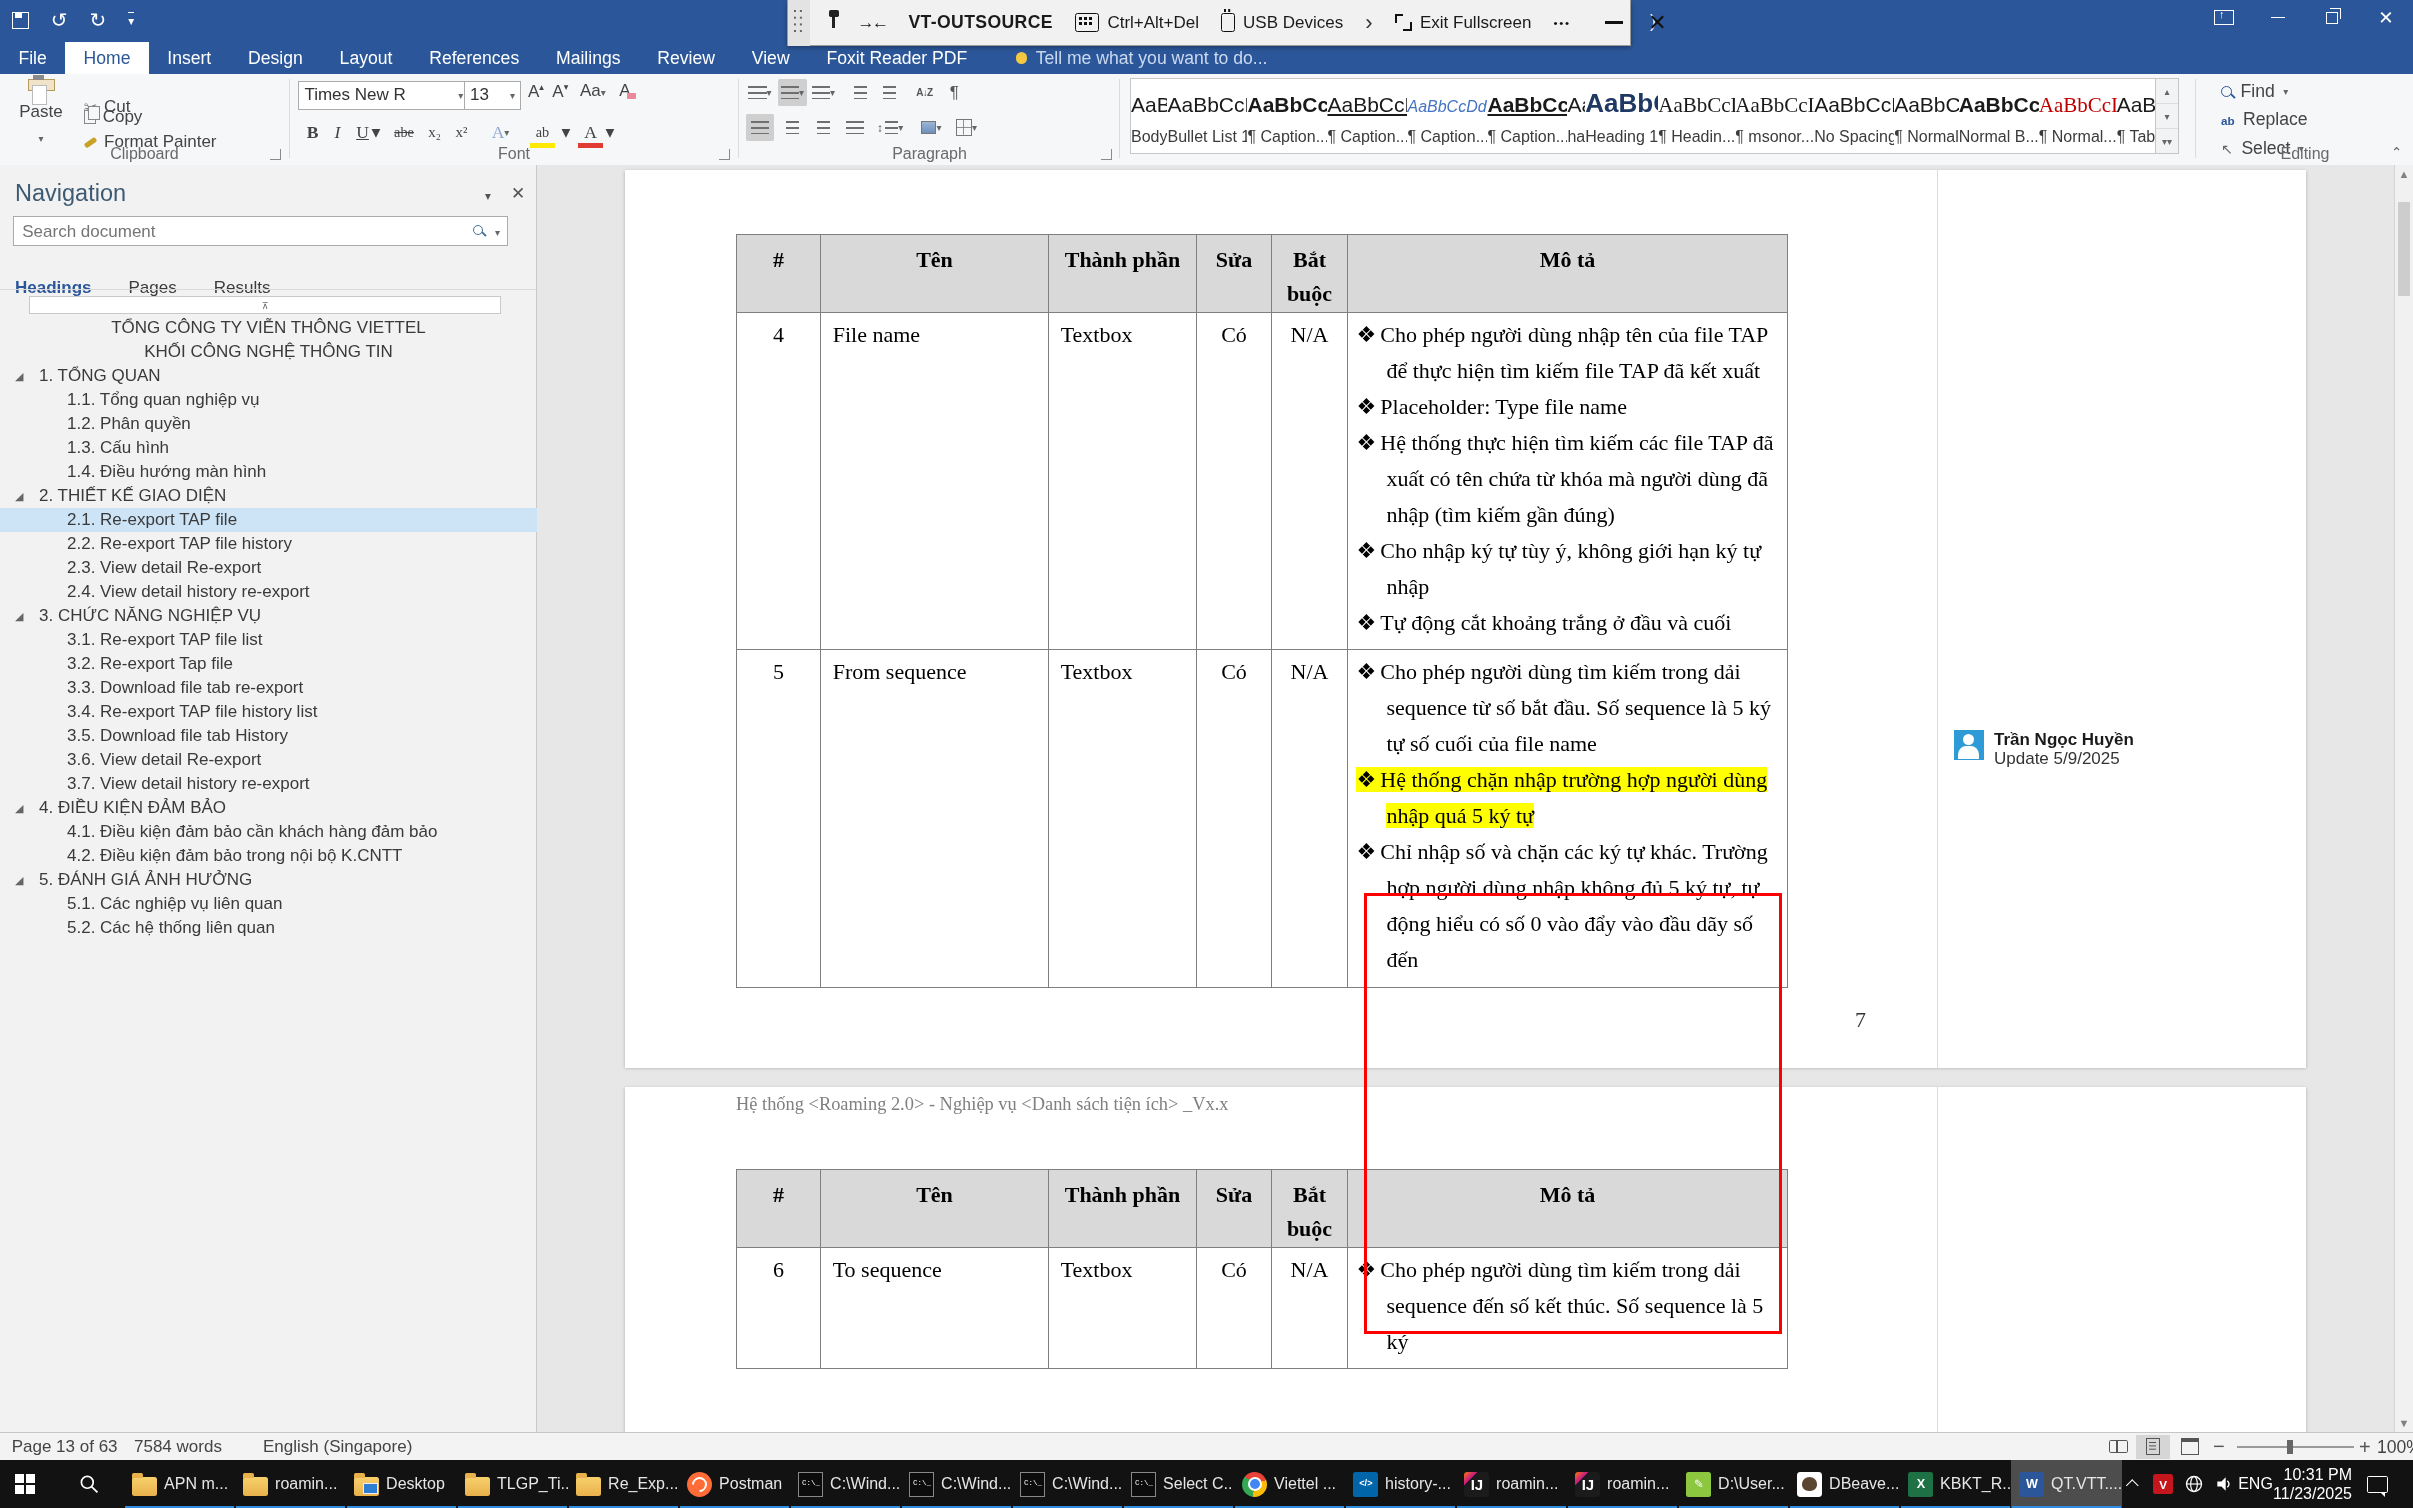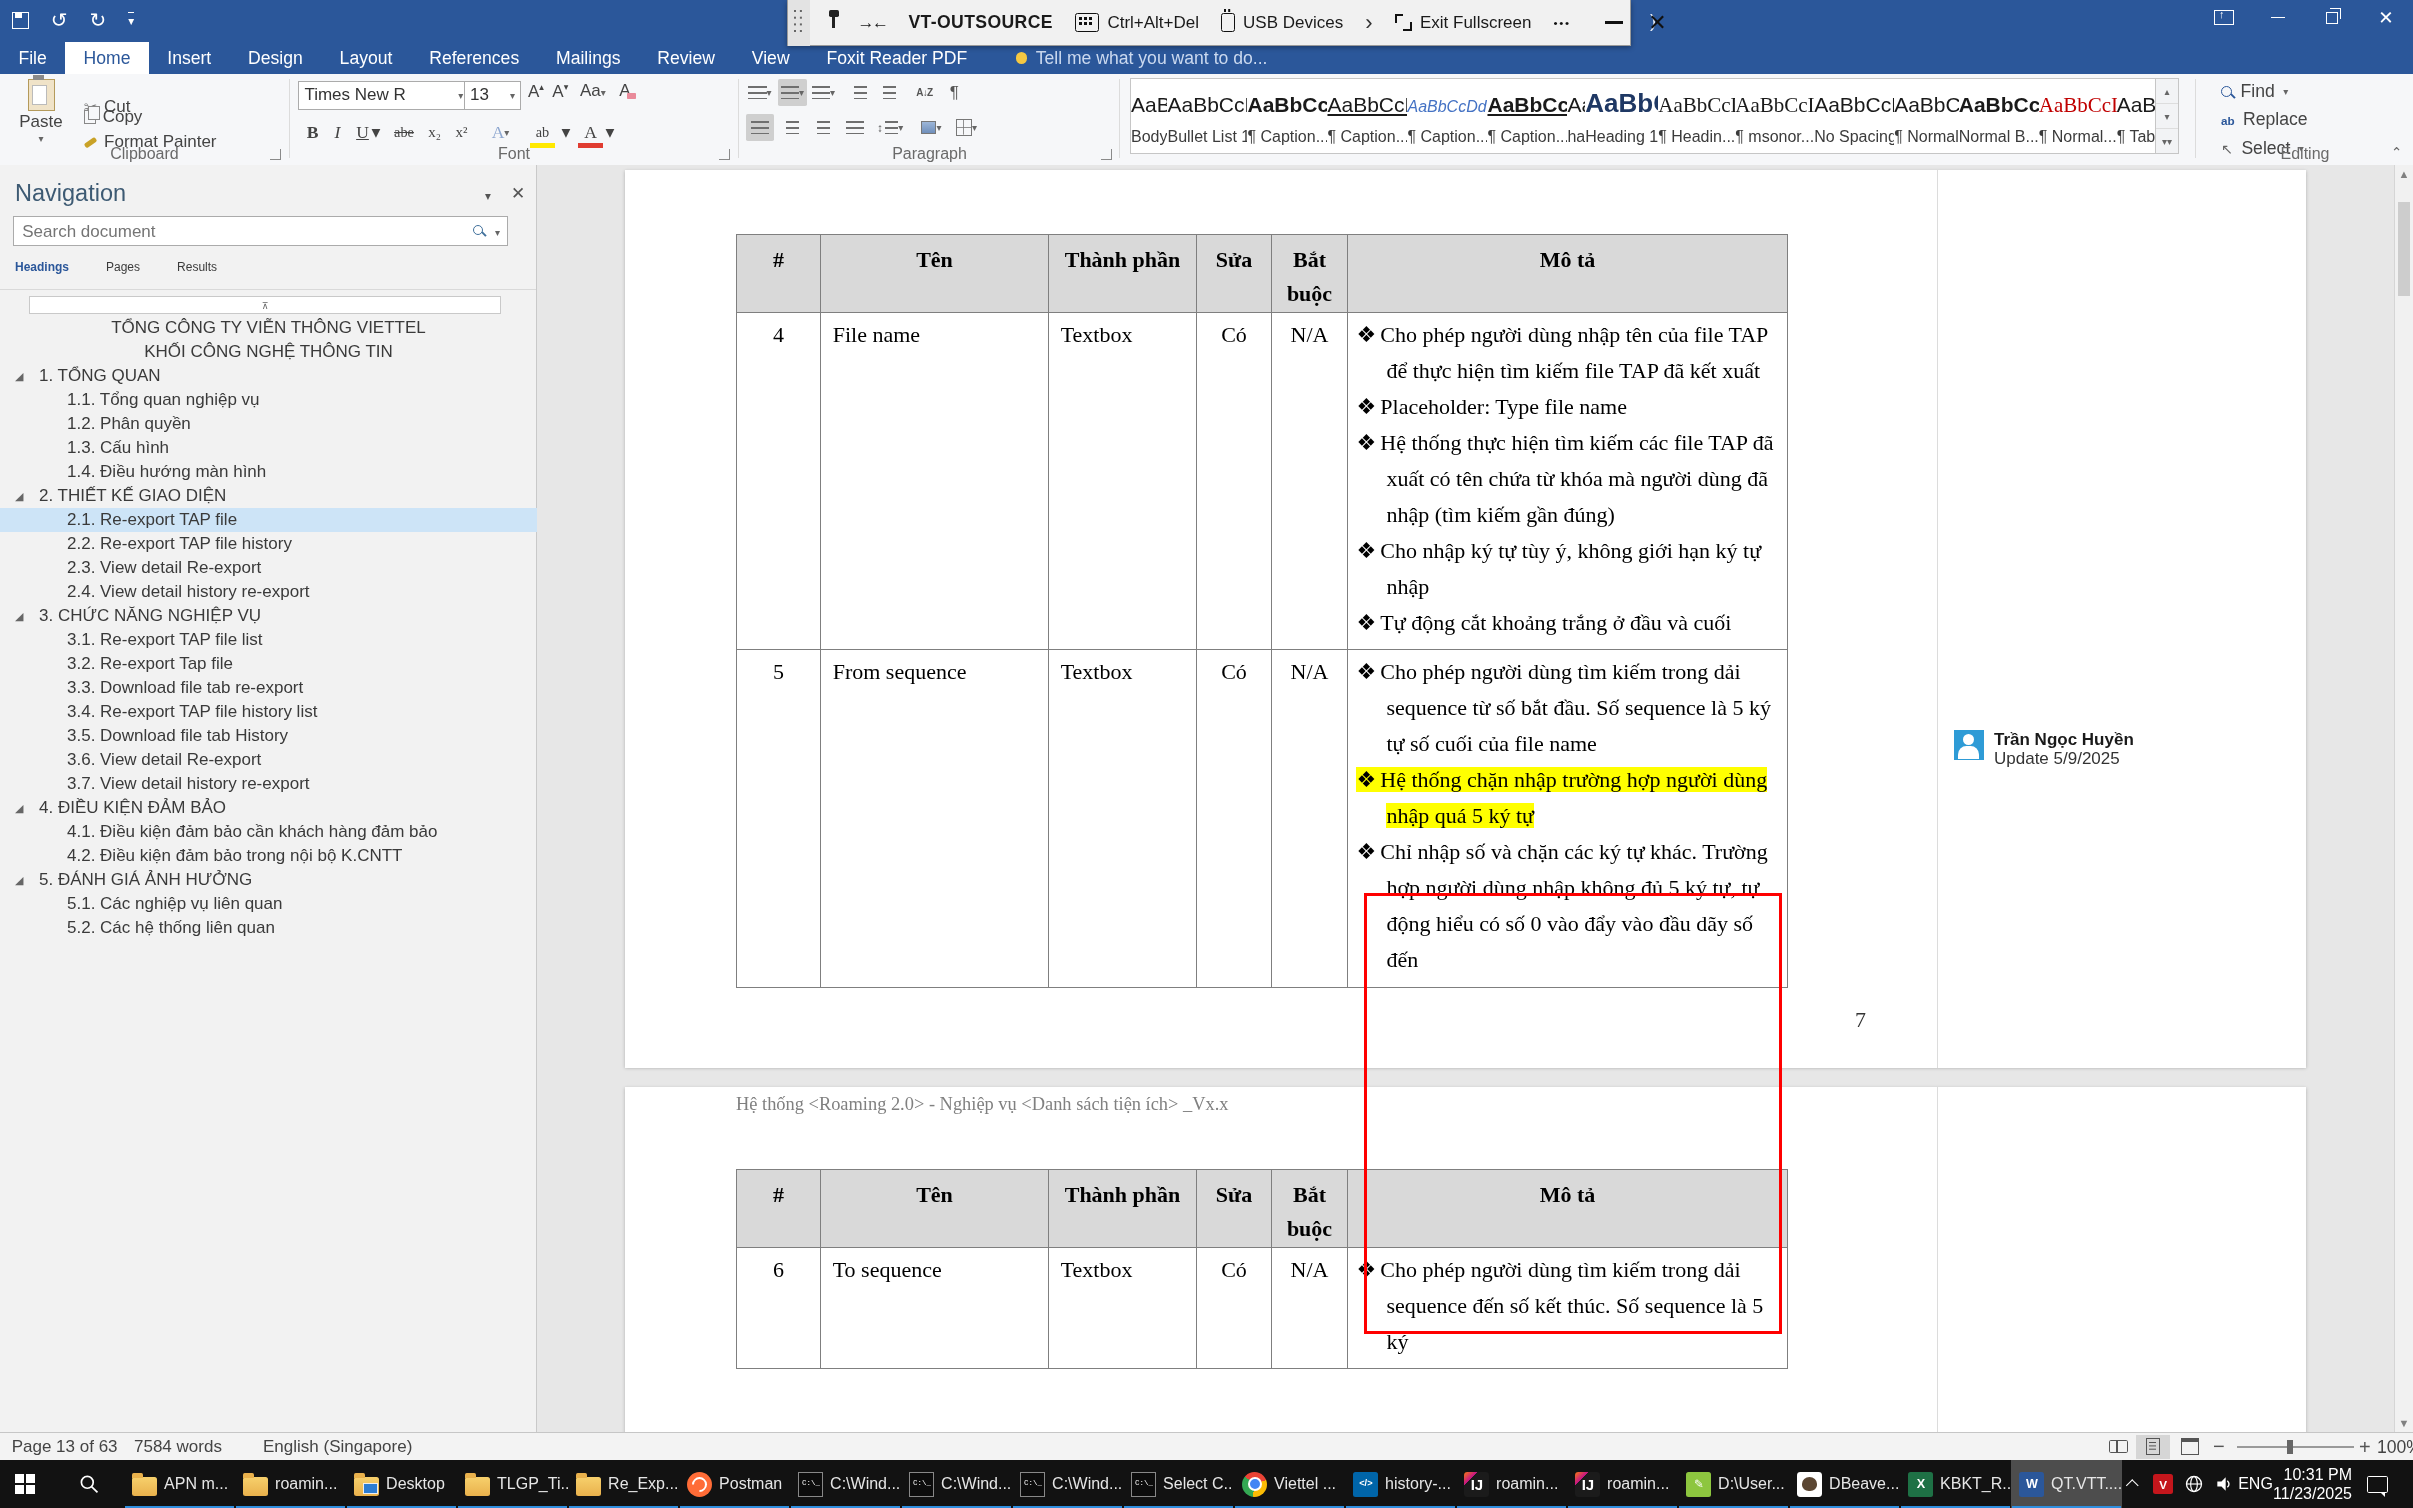--- a/index.html
+++ b/index.html
@@ -36,21 +36,21 @@
   
   .ribbon{position:absolute;left:0;top:74px;width:100%;height:91px;background:#F6F7F9;border-bottom:0.8px solid #CFCFCF}
   .grp{position:absolute;top:0;height:91px}
   .gdiv{position:absolute;top:5px;width:0.8px;height:79px;background:#DCDCDC}
   .glabel{position:absolute;bottom:2.5px;width:100%;text-align:center;font-size:16px;color:#6A6A6A}
   .launcher{position:absolute;bottom:5px;right:8.4px;width:10px;height:10px;border-right:1.7px solid #8a8a8a;border-bottom:1.7px solid #8a8a8a}
   .rlab{font-size:17px;color:#444}
   .caret{font-size:10px;color:#666}
   .rbtn{display:flex;align-items:center;gap:6.7px;cursor:pointer}
   
-  .paste-big{position:absolute;left:10px;top:5px;width:62px;height:65px;display:flex;flex-direction:column;align-items:center;gap:1px}
+  .paste-big{position:absolute;left:10px;top:5px;width:62px;height:65px;display:flex;flex-direction:column;align-items:center;gap:11px}
   .clip-ico{width:25px;height:32px;background:#F0E3C8;border:1.7px solid #B49A5B;position:relative}
   .clip-ico::before{content:"";position:absolute;left:4.2px;top:-5px;width:11.7px;height:5px;background:#8a8a8a}
   .clip-ico::after{content:"";position:absolute;left:3.4px;top:5px;width:13.4px;height:18.4px;background:#fff;border:0.8px solid #bbb}
   .cc-item{position:absolute;left:84px;height:22px}
   .g-cut::before{content:"✂";color:#777;font-size:16px}
   .copy-ico{width:10px;height:11.7px;border:1.7px solid #888;position:relative}
   .copy-ico::after{content:"";position:absolute;left:3.4px;top:-5px;width:10px;height:11.7px;border:1.7px solid #888;background:#F6F7F9}
   .fp-ico{width:13.4px;height:5px;background:#C9A227;transform:rotate(-35deg);border-radius:1.7px}
   
   .combo{position:absolute;height:27px;background:#fff;border:0.8px solid #ABABAB;display:flex;align-items:center;font-size:17px;color:#333;padding:0 5px;justify-content:space-between}
@@ -119,21 +119,21 @@
   
   .navpane{position:absolute;left:0;top:165px;width:537px;height:1267px;background:#F2F2F2;border-right:0.8px solid #C9C9C9;box-sizing:border-box}
   .nav-title{position:absolute;left:15px;top:15px;font-size:23.5px;color:#3D5A73}
   .nav-hd-caret{position:absolute;left:485px;top:23.5px;font-size:11.7px;color:#555}
   .nav-hd-close{position:absolute;left:511px;top:18.4px;font-size:17px;color:#555}
   .nav-search{position:absolute;left:12.6px;top:51px;width:495px;height:30px;background:#fff;border:0.8px solid #ABABAB;box-sizing:border-box}
   .nav-search input{position:absolute;left:6.7px;top:2.5px;width:419px;height:23.5px;border:none;outline:none;font-size:17px;color:#444;background:transparent;font-family:inherit}
   .nav-mag{position:absolute;right:23.5px;top:7.5px;width:8.4px;height:8.4px;border:1.7px solid #41719C;border-radius:50%}
   .nav-mag::after{content:"";position:absolute;left:7.5px;top:7.5px;width:5.9px;height:1.7px;background:#41719C;transform:rotate(45deg)}
   .nav-search .caret{position:absolute;right:6.7px;top:10px}
-  .navtabs{position:absolute;left:15px;top:95px;display:flex;gap:37px;font-size:12px;color:#3b3b3b}
+  .navtabs{position:absolute;left:15px;top:113px;display:flex;gap:37px;font-size:17px;color:#3b3b3b}
   .navtab.active{color:#2B579A;font-weight:bold}
   .nav-divider{position:absolute;left:0;top:124px;width:100%;height:0.8px;background:#D9D9D9}
   .nav-collapse{position:absolute;left:29px;top:131px;width:472px;height:18.4px;background:#fff;border:0.8px solid #C9C9C9;
     display:flex;align-items:center;justify-content:center;font-size:9.2px;color:#666;box-sizing:border-box}
   .navlist{position:absolute;left:0;top:151px;width:537px}
   .nav-item{position:relative;height:24px;line-height:24px;font-size:17px;color:#3A3A3A;white-space:nowrap;overflow:hidden;cursor:pointer}
   .nav-center{text-align:center;padding:0 8.4px}
   .nav-sec{padding-left:39px}
   .nav-sub{padding-left:67px}
   .tri{display:none;position:absolute;left:15px;top:0;color:#666;font-size:11px}

